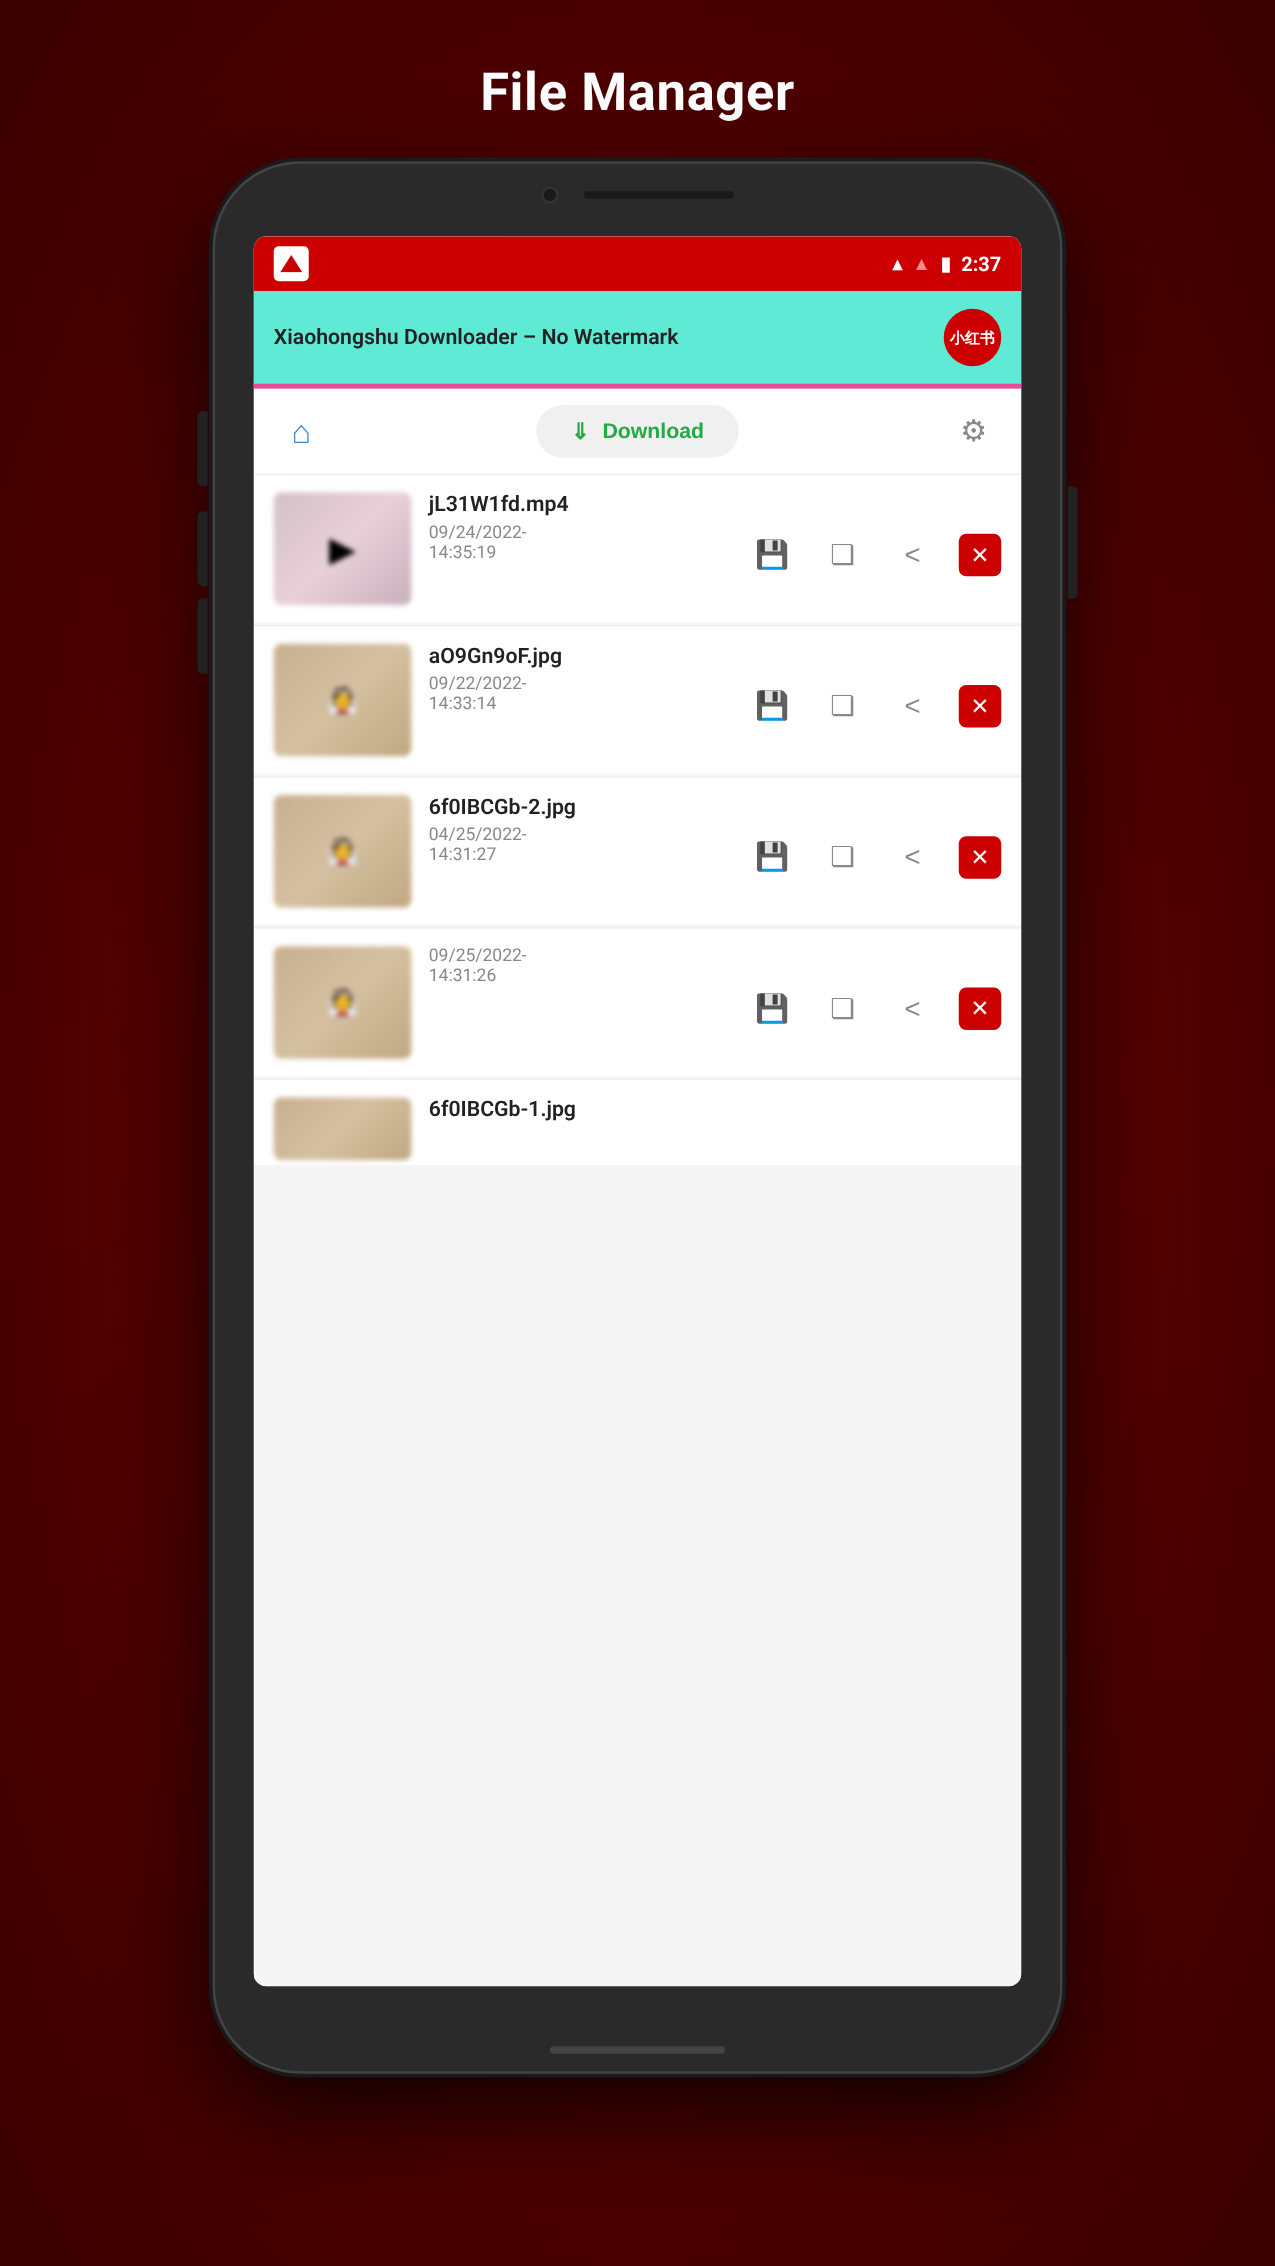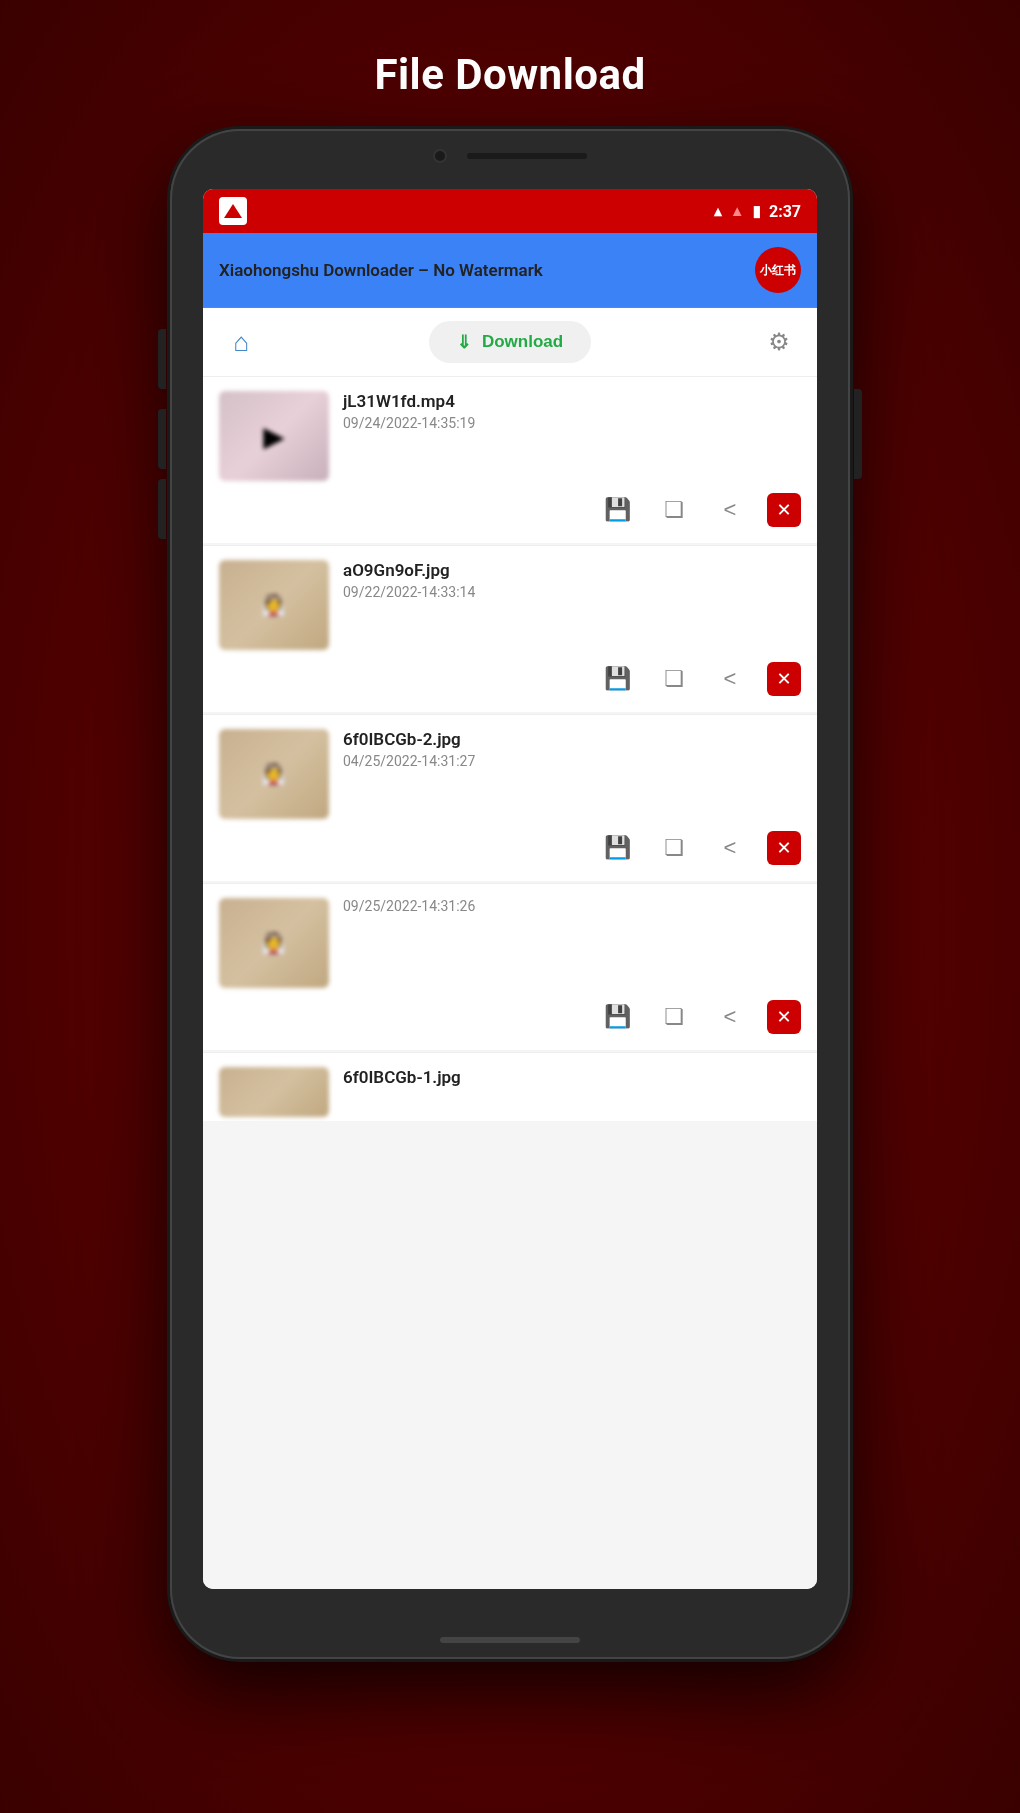--- a/index.html
+++ b/index.html
@@ -132,26 +132,26 @@
       font-size: 15px;
       font-weight: 600;
     }
     .time-text {
       font-size: 16px;
       font-weight: 700;
     }
 
     
     .app-header {
-      background: #3b82f6;
+      background: #5eead4;
       padding: 14px 16px;
       display: flex;
       align-items: center;
       justify-content: space-between;
-      border-bottom: 1px solid #ec4899;
+      border-bottom: 4px solid #ec4899;
       flex-shrink: 0;
     }
     .app-title {
       font-size: 17px;
       font-weight: 600;
       color: #222;
     }
     .logo-badge {
       width: 46px;
       height: 46px;
@@ -220,21 +220,21 @@
       flex: 1;
       overflow-y: auto;
       background: #f5f5f5;
     }
 
     .file-item {
       background: white;
       margin: 0 0 2px 0;
       padding: 14px 16px;
       display: flex;
-      flex-direction: column;
+      flex-direction: row;
       gap: 0;
     }
 
     .file-main-row {
       display: flex;
       align-items: flex-start;
       gap: 14px;
     }
 
     .thumb-placeholder {
@@ -320,21 +320,21 @@
 
     
     .icon-home {
       color: #4488cc;
       font-size: 26px;
     }
   </style>
 </head>
 <body>
 
-<h1 class="page-title">File Download</h1>
+<h1 class="page-title">File Manager</h1>
 
 <div class="phone-frame">
   <div class="phone-top">
     <div class="camera-dot"></div>
     <div class="speaker-bar"></div>
   </div>
 
   <div class="phone-screen">
 
     <div class="status-bar">

